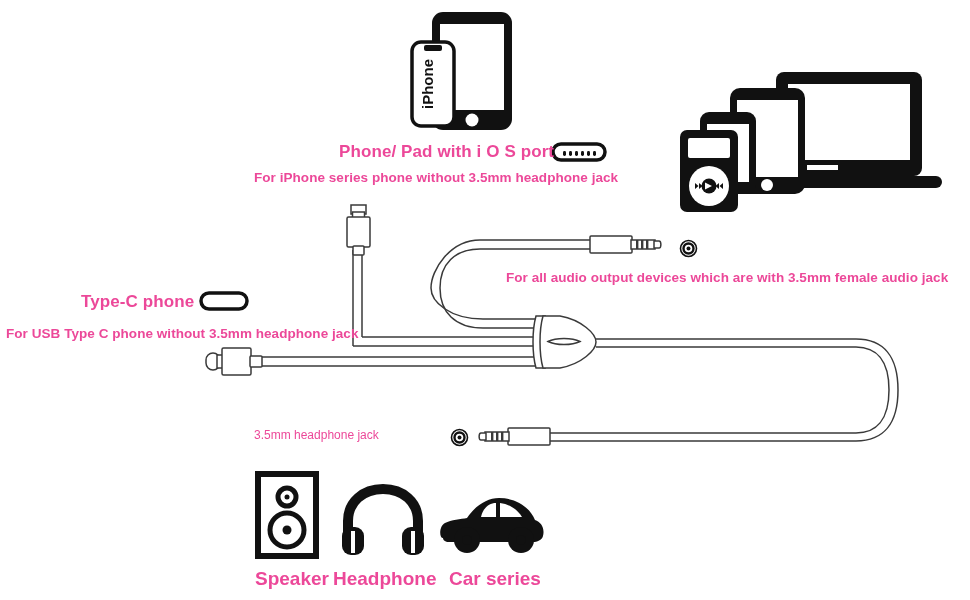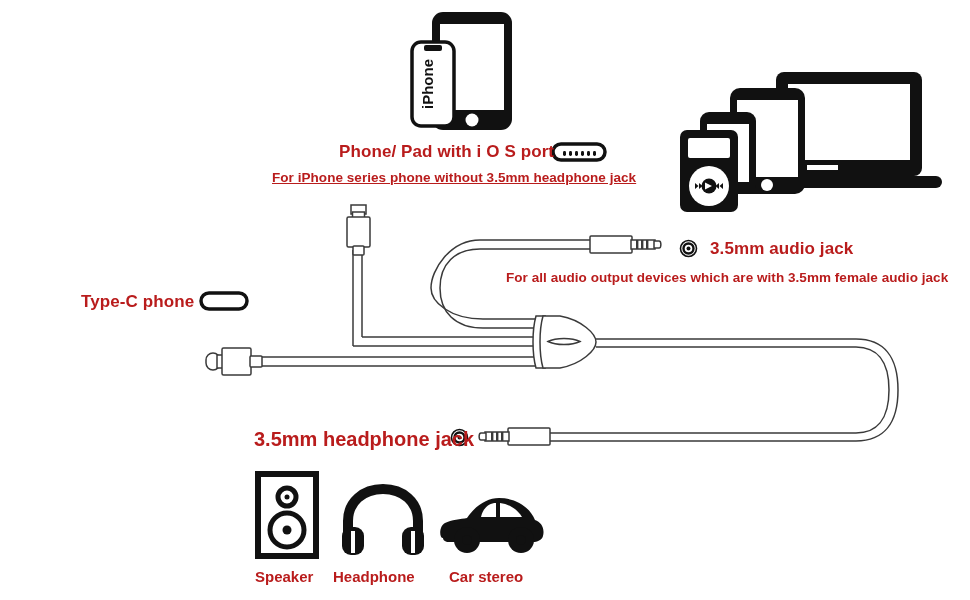--- a/index.html
+++ b/index.html
@@ -23,40 +23,40 @@
   svg.layer {
     position: absolute;
     left: 0; top: 0;
     width: 970px; height: 600px;
     overflow: visible;
   }
   .lbl {
     position: absolute;
     white-space: nowrap;
     font-family: "Liberation Sans", sans-serif;
-    color: #b91c1c;
+    color: #ec4899;
     line-height: 1;
   }
   .lbl-head {
     font-size: 17px;
     font-weight: bold;
     letter-spacing: 0.1px;
   }
   .lbl-sub {
     font-size: 13.5px;
     font-weight: bold;
     letter-spacing: 0.05px;
   }
   .lbl-dev {
-    font-size: 15px;
+    font-size: 19px;
     font-weight: bold;
   }
   .lbl-jack {
-    font-size: 20px;
-    font-weight: bold;
+    font-size: 12px;
+    font-weight: normal;
   }
   .icon-abs {
     position: absolute;
   }
   .icon-abs svg { display: block; overflow: visible; }
   .phone-text {
     font-family: "Liberation Sans", sans-serif;
     font-weight: bold;
     fill: #111111;
   }
@@ -274,30 +274,30 @@
   <div class="icon-abs" style="left:450px; top:428px;">
     <svg width="19" height="19" viewBox="0 0 19 19">
       <circle cx="9.5" cy="9.5" r="8" fill="none" stroke="#111111" stroke-width="1.6"></circle>
       <circle cx="9.5" cy="9.5" r="5" fill="none" stroke="#111111" stroke-width="2.4"></circle>
       <circle cx="9.5" cy="9.5" r="2" fill="#111111"></circle>
     </svg>
   </div>
 
   <div class="lbl lbl-head" style="left:339px; top:143px;">Phone/ Pad with i O S port</div>
 
-  <div class="lbl lbl-sub" style="left:272px; top:171px;text-decoration:underline;">For iPhone series phone without 3.5mm headphone jack</div>
+  <div class="lbl lbl-sub" style="left:254px; top:171px;">For iPhone series phone without 3.5mm headphone jack</div>
 
   <div class="lbl lbl-head" style="left:81px; top:293px;">Type-C phone</div>
 
-
-  <div class="lbl lbl-head" style="left:710px; top:240px;">3.5mm audio jack</div>
+  <div class="lbl lbl-sub" style="left:6px; top:327px;">For USB Type C phone without 3.5mm headphone jack</div>
+
 
   <div class="lbl lbl-sub" style="left:506px; top:271px;">For all audio output devices which are with 3.5mm female audio jack</div>
 
   <div class="lbl lbl-jack" style="left:254px; top:429px;">3.5mm headphone jack</div>
 
   <div class="lbl lbl-dev" style="left:255px; top:569px;">Speaker</div>
 
   <div class="lbl lbl-dev" style="left:333px; top:569px;">Headphone</div>
 
-  <div class="lbl lbl-dev" style="left:449px; top:569px;">Car stereo</div>
+  <div class="lbl lbl-dev" style="left:449px; top:569px;">Car series</div>
 
 </div>
 
 </body></html>

